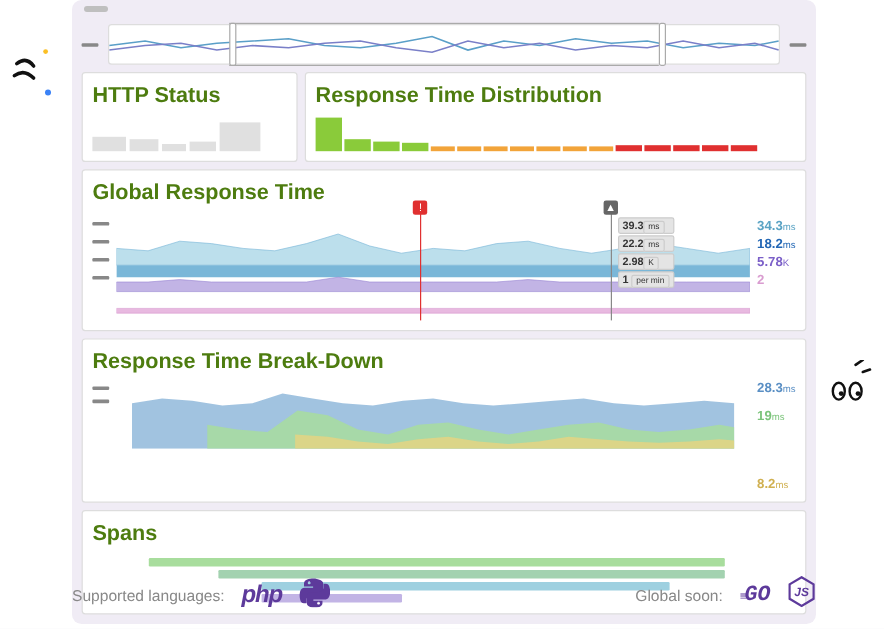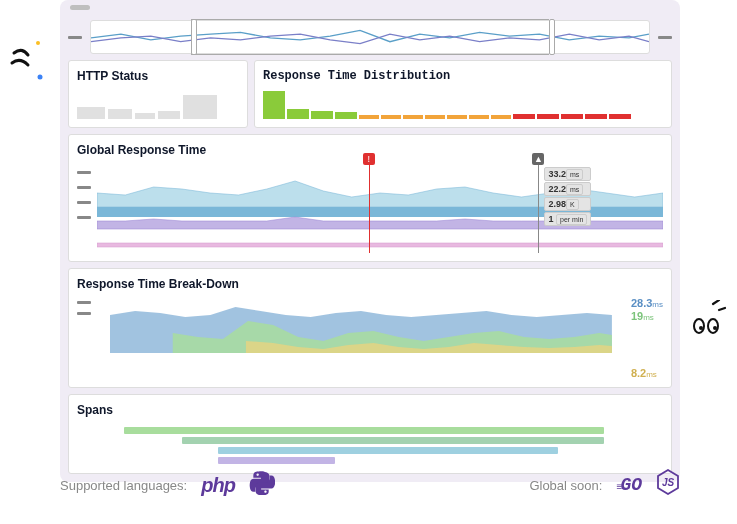--- a/index.html
+++ b/index.html
@@ -11,27 +11,27 @@
   
   .timeline-row { display: flex; align-items: center; padding: 6px 8px; gap: 8px; }
   .dash { width: 14px; height: 3px; background: #888; border-radius: 1px; }
   .timeline-chart { flex: 1; height: 34px; background: #fff; border: 1px solid #ddd; border-radius: 3px; position: relative; }
   .timeline-chart svg { width: 100%; height: 100%; }
   .timeline-handle { position: absolute; top: -2px; bottom: -2px; width: 6px; background: #fff; border: 1px solid #aaa; border-radius: 2px; }
   
   .panels { padding: 0 8px 8px; display: flex; flex-direction: column; gap: 6px; }
   .panel-row { display: flex; gap: 6px; }
   .panel { background: #fff; border: 1px solid #ddd; border-radius: 3px; padding: 8px; }
-  .panel-title { font-size: 12px; font-weight: 700; color: #0f172a; margin-bottom: 6px; }
+  .panel-title { font-size: 18px; font-weight: 700; color: #4d7c0f; margin-bottom: 6px; }
   
   .http-status { width: 180px; }
   .http-bars { display: flex; align-items: flex-end; gap: 3px; height: 30px; }
   .http-bar { background: #e0e0e0; }
   
-  .resp-dist { flex: 1; font-family: Liberation Mono, monospace; }
+  .resp-dist { flex: 1; }
   .dist-bars { display: flex; align-items: flex-end; gap: 2px; height: 30px; }
   .dist-bar { flex: 0 0 auto; }
   
   .grt { width: 100%; position: relative; }
   .grt-body { display: flex; gap: 6px; }
   .grt-dashes { display: flex; flex-direction: column; gap: 12px; padding-top: 8px; }
   .grt-chart { flex: 1; height: 90px; position: relative; }
   .grt-chart svg { width: 100%; height: 100%; }
   .grt-vals { display: flex; flex-direction: column; gap: 3px; font-size: 11px; font-weight: 600; padding-top: 6px; }
   .v-c1 { color: #5aa3c4; } .v-c2 { color: #2367b5; } .v-c3 { color: #7b5fc8; } .v-c4 { color: #d99cd0; }
@@ -42,30 +42,30 @@
   .marker-icon.gray { background: #666; }
   .readout { position: absolute; left: 78%; top: 4px; margin-left: 6px; display: flex; flex-direction: column; gap: 1px; }
   .readout span { background: #e4e4e4; border: 1px solid #ccc; border-radius: 2px; font-size: 9px; font-weight: 600; color: #333; padding: 1px 3px; }
   .readout .sub { font-size: 7px; font-weight: 400; }
   
   .rtbd { width: 100%; }
   .rtbd-body { display: flex; gap: 19px; }
   .rtbd-chart { flex: 1; height: 56px; }
   .rtbd-chart svg { width: 100%; height: 100%; }
   .rtbd-vals { display: flex; flex-direction: column; gap: 1px; font-size: 11px; font-weight: 600; }
-  .rv1 { color: #5a8fc4; } .rv2 { color: #7cc47b; } .rv3 { color: #d0b050; margin-top: 44px; }
+  .rv1 { color: #5a8fc4; } .rv2 { color: #7cc47b; margin-top: 10px; } .rv3 { color: #d0b050; margin-top: 44px; }
   
   .spans { width: 100%; }
   .spans-body { height: 42px; position: relative; padding-top: 4px; }
   .span-bar { position: absolute; height: 7px; border-radius: 1px; }
   
   .decor-dots { position: absolute; top: 35px; left: 8px; }
   .decor-eyes { position: absolute; top: 300px; right: 8px; font-size: 18px; }
   
-  .footer { position: absolute; bottom: 23px; left: 60px; width: 620px; display: flex; align-items: center; font-size: 13px; color: #888; }
+  .footer { position: absolute; bottom: 12px; left: 60px; width: 620px; display: flex; align-items: center; font-size: 13px; color: #888; }
   .footer-left { display: flex; align-items: center; gap: 14px; }
   .footer-right { margin-left: auto; display: flex; align-items: center; gap: 14px; }
   .lang-php { font-weight: 800; font-size: 20px; color: #5d3a9b; font-style: italic; letter-spacing: -1px; }
   .lang-py { font-size: 22px; color: #5d3a9b; }
   .lang-go { font-weight: 800; font-size: 18px; color: #5d3a9b; font-style: italic; font-family: Liberation Mono, monospace; }
   .lang-node { font-size: 22px; color: #5d3a9b; }
   .ms-suffix { font-size: 8px; font-weight: 400; }
 </style>
 </head>
 <body>
@@ -149,25 +149,31 @@
             <path d="M0,58 L24,58 L48,56 L72,58 L96,58 L120,58 L144,58 L168,54 L192,58 L216,58 L240,58 L264,58 L288,58 L312,56 L336,58 L360,58 L384,58 L408,58 L432,58 L456,58 L480,58 L480,66 L0,66 Z" fill="#c2b4e5" stroke="#9b87d4" stroke-width="0.5"></path>
             <path d="M0,80 L480,80 L480,84 L0,84 Z" fill="#e8b9e0" stroke="#d99cd0" stroke-width="0.5"></path>
           </svg>
           <div class="vline red">
             <div class="marker-icon">!</div>
           </div>
           <div class="vline gray">
             <div class="marker-icon gray">▲</div>
           </div>
           <div class="readout">
-            <span><b>33.2</b><span class="sub">ms</span></span>
+            <span><b>39.3</b><span class="sub">ms</span></span>
             <span><b>22.2</b><span class="sub">ms</span></span>
             <span><b>2.98</b><span class="sub">K</span></span>
             <span><b>1</b> <span class="sub">per min</span></span>
           </div>
+        </div>
+        <div class="grt-vals">
+          <span class="v-c1"><span>34.3</span><span class="ms-suffix">ms</span></span>
+          <span class="v-c2"><span>18.2</span><span class="ms-suffix">ms</span></span>
+          <span class="v-c3"><span>5.78</span><span class="ms-suffix">K</span></span>
+          <span class="v-c4"><span>2</span></span>
         </div>
       </div>
     </div>
 
     <div class="panel rtbd">
       <div class="panel-title">Response Time Break-Down</div>
       <div class="rtbd-body">
         <div class="grt-dashes" style="padding-top:4px;gap:8px">
           <div class="dash"></div>
           <div class="dash"></div>

